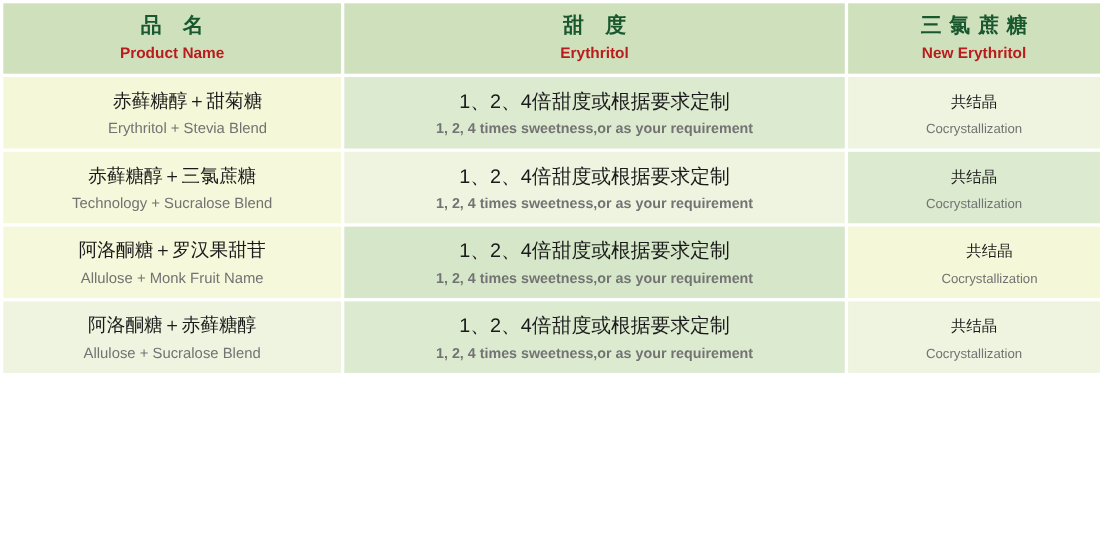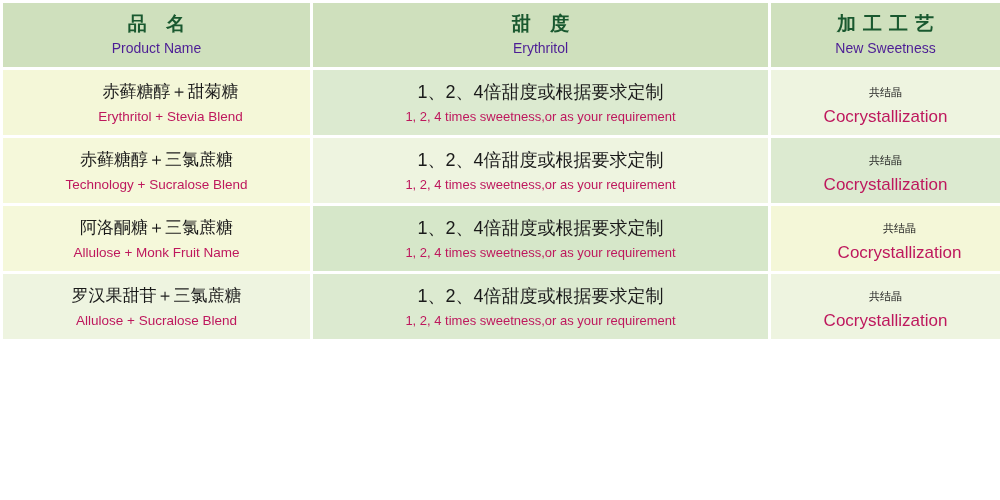--- a/index.html
+++ b/index.html
@@ -45,23 +45,23 @@
   th.head .cn {
     font-size: 19px;
     font-weight: bold;
     letter-spacing: 7px;
     padding-left: 7px;
     line-height: 26px;
     color: #19582f;
   }
   th.head .en {
     font-size: 14px;
-    font-weight: normal;
+    font-weight: bold;
     line-height: 22px;
-    color: #4c1d95;
+    color: #b91c1c;
   }
 
   
   td.cell {
     height: 65px;
     line-height: 1.15;
   }
   td.shade-a { background: #f4f7d8; padding-left: 28px; }
   td.shade-b { background: #dcead0; }
   td.shade-c { background: #eef4e0; }
@@ -69,33 +69,34 @@
   td.shade-e { background: #f5f8da; margin-left: 28px; }
 
   .cn-line {
     font-size: 17px;
     color: #1a1a1a;
     line-height: 28px;
     white-space: nowrap;
   }
   .en-line {
     font-size: 13.5px;
-    color: #be185d;
+    color: #737373;
     line-height: 22px;
     white-space: nowrap;
   }
   .col-sweet .cn-line {
     font-size: 18px;
     letter-spacing: 0px;
   }
   .col-sweet .en-line {
     font-size: 13px;
+    font-weight: bold;
   }
-  .col-tech .cn-line { font-size: 11px; }
-  .col-tech .en-line { font-size: 17px; }
+  .col-tech .cn-line { font-size: 14px; }
+  .col-tech .en-line { font-size: 12px; }
 </style>
 </head>
 <body>
 
 <div class="sheet">
   <table class="product-table">
     <colgroup>
       <col class="c1">
         <col class="c2">
         <col class="c3">
@@ -104,22 +105,22 @@
       <tr>
         <th class="head">
           <div class="cn">品  名</div>
           <div class="en">Product Name</div>
         </th>
         <th class="head">
           <div class="cn">甜  度</div>
           <div class="en">Erythritol</div>
         </th>
         <th class="head">
-          <div class="cn">加工工艺</div>
-          <div class="en">New Sweetness</div>
+          <div class="cn">三氯蔗糖</div>
+          <div class="en">New Erythritol</div>
         </th>
       </tr>
     </thead>
     <tbody>
 
       <tr>
         <td class="cell shade-a col-name">
           <div class="cn-line">赤藓糖醇＋甜菊糖</div>
           <div class="en-line">Erythritol + Stevia Blend</div>
         </td>
@@ -145,36 +146,36 @@
         </td>
         <td class="cell shade-b col-tech">
           <div class="cn-line">共结晶</div>
           <div class="en-line">Cocrystallization</div>
         </td>
       </tr>
 
 
       <tr>
         <td class="cell shade-e col-name">
-          <div class="cn-line">阿洛酮糖＋三氯蔗糖</div>
+          <div class="cn-line">阿洛酮糖＋罗汉果甜苷</div>
           <div class="en-line">Allulose + Monk Fruit Name</div>
         </td>
         <td class="cell shade-d col-sweet">
           <div class="cn-line">1、2、4倍甜度或根据要求定制</div>
           <div class="en-line">1, 2, 4 times sweetness,or as your requirement</div>
         </td>
         <td class="cell shade-a col-tech">
           <div class="cn-line">共结晶</div>
           <div class="en-line">Cocrystallization</div>
         </td>
       </tr>
 
       <tr>
         <td class="cell shade-c col-name">
-          <div class="cn-line">罗汉果甜苷＋三氯蔗糖</div>
+          <div class="cn-line">阿洛酮糖＋赤藓糖醇</div>
           <div class="en-line">Allulose + Sucralose Blend</div>
         </td>
         <td class="cell shade-b col-sweet">
           <div class="cn-line">1、2、4倍甜度或根据要求定制</div>
           <div class="en-line">1, 2, 4 times sweetness,or as your requirement</div>
         </td>
         <td class="cell shade-c col-tech">
           <div class="cn-line">共结晶</div>
           <div class="en-line">Cocrystallization</div>
         </td>

